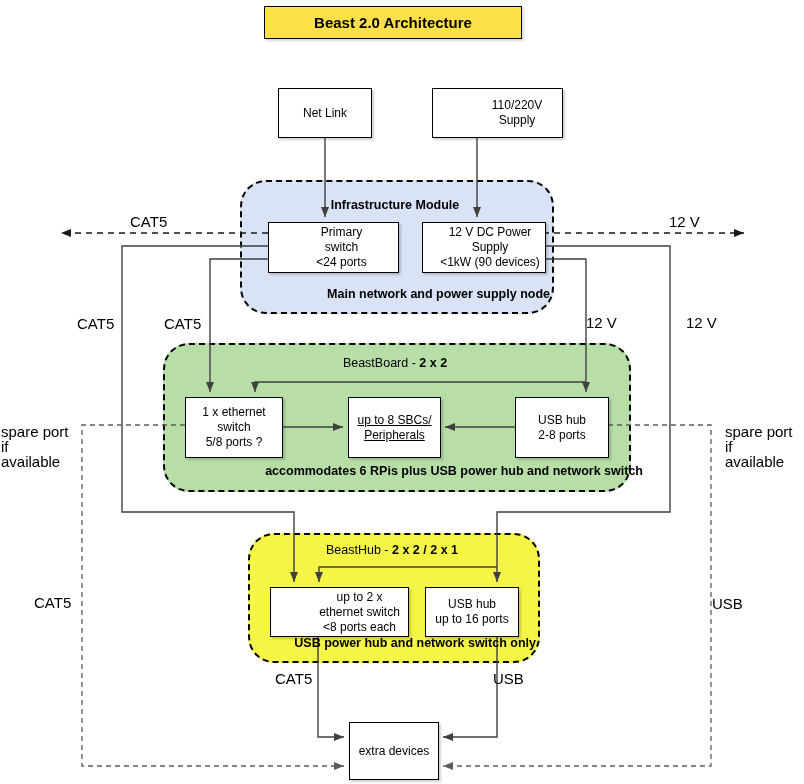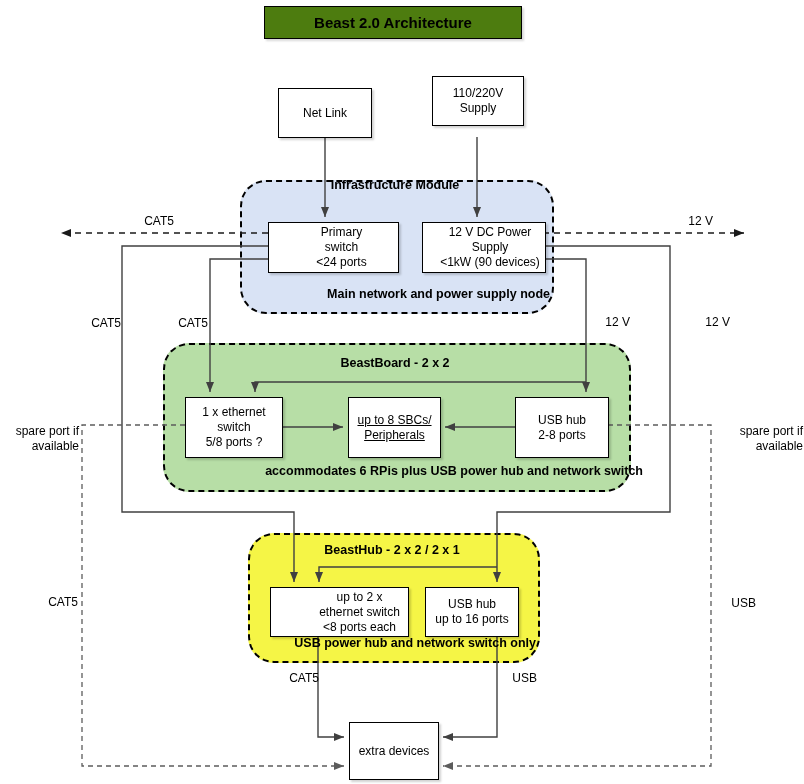--- a/index.html
+++ b/index.html
@@ -2,41 +2,41 @@
 <html><head>
 <meta charset="utf-8">
 <style>
   html,body{margin:0;padding:0;background:#ffffff;}
   body{width:804px;height:784px;position:relative;overflow:hidden;
        font-family:"Liberation Sans","DejaVu Sans",sans-serif;color:#000;}
   
   .module{position:absolute;border:2px dashed #000;border-radius:26px;z-index:1;}
   .module-title{position:absolute;left:0;right:0;text-align:center;font-size:12.5px;
                 font-weight:bold;z-index:3;}
-  .module-title .tprefix{font-weight:bold;}
+  .module-title .tprefix{font-weight:normal;}
   .module-caption{position:absolute;left:0;right:0;text-align:right;font-size:12.5px;
                   font-weight:bold;z-index:3;}
   
   .node{position:absolute;background:#fff;border:1px solid #000;z-index:3;
         display:flex;align-items:center;justify-content:center;text-align:center;
         font-size:12px;line-height:15px;white-space:pre-line;
         box-shadow:2px 2px 2px rgba(0,0,0,0.18);}
   
-  .lbl{position:absolute;font-size:12px;line-height:15px;text-align:right;
+  .lbl{position:absolute;font-size:15px;line-height:15px;text-align:left;
        white-space:pre-line;z-index:3;}
   #wires{position:absolute;left:0;top:0;z-index:2;}
-  .title-box{position:absolute;left:264px;top:6px;width:256px;height:31px;background:#4d7c0f;
+  .title-box{position:absolute;left:264px;top:6px;width:256px;height:31px;background:#fde047;
              border:1px solid #000;display:flex;align-items:center;justify-content:center;
              font-size:15px;font-weight:bold;z-index:3;box-shadow:2px 2px 2px rgba(0,0,0,0.15);}
 </style>
 </head>
 <body>
 
 <div class="module" style="left: 240px; top: 180px; width: 310px; height: 130px; background-color: rgb(217, 227, 245);"></div>
-<div class="module-title" style="left:240px;top:178px;width:310px;text-align:center;">Infrastructure Module</div>
+<div class="module-title" style="left:240px;top:198px;width:310px;text-align:center;">Infrastructure Module</div>
 <div class="module-caption" style="left:240px;top:287px;width:310px;">Main network and power supply node</div>
 
 <div class="module" style="left: 163px; top: 343px; width: 464px; height: 145px; background-color: rgb(183, 222, 166);"></div>
 <div class="module-title" style="left:163px;top:356px;width:464px;">
   <span class="tprefix">BeastBoard - </span><span>2 x 2</span>
 </div>
 <div class="module-caption" style="left:179px;top:464px;width:464px;">accommodates 6 RPis plus USB power hub and network switch</div>
 
 <div class="module" style="left: 248px; top: 533px; width: 288px; height: 126px; background-color: rgb(245, 245, 70);"></div>
 <div class="module-title" style="left:248px;top:543px;width:288px;">
@@ -78,21 +78,21 @@
     <path d="M185,425 L82,425 L82,766 L344,766" marker-end="url(#ag)"></path>
     <path d="M608,425 L711,425 L711,766 L443,766" marker-end="url(#ag)"></path>
   </g>
 </svg>
 
 <div class="title-box">
   <span>Beast 2.0 Architecture</span>
 </div>
 
 <div class="node" style="left:278px;top:88px;width:92px;height:48px;">Net Link</div>
-<div class="node" style="left:432px;top:76px;width:90px;height:48px;">110/220V
+<div class="node" style="left:432px;top:88px;width:90px;height:48px;padding-left:39px;">110/220V
 Supply</div>
 
 <div class="node" style="left:268px;top:222px;width:113px;height:49px;padding-left:16px;">Primary
 switch
 &lt;24 ports</div>
 <div class="node" style="left:422px;top:222px;width:110px;height:49px;padding-left:12px;">12 V DC Power
 Supply
 &lt;1kW (90 devices)</div>
 
 <div class="node" style="left:185px;top:397px;width:96px;height:59px;">1 x ethernet

